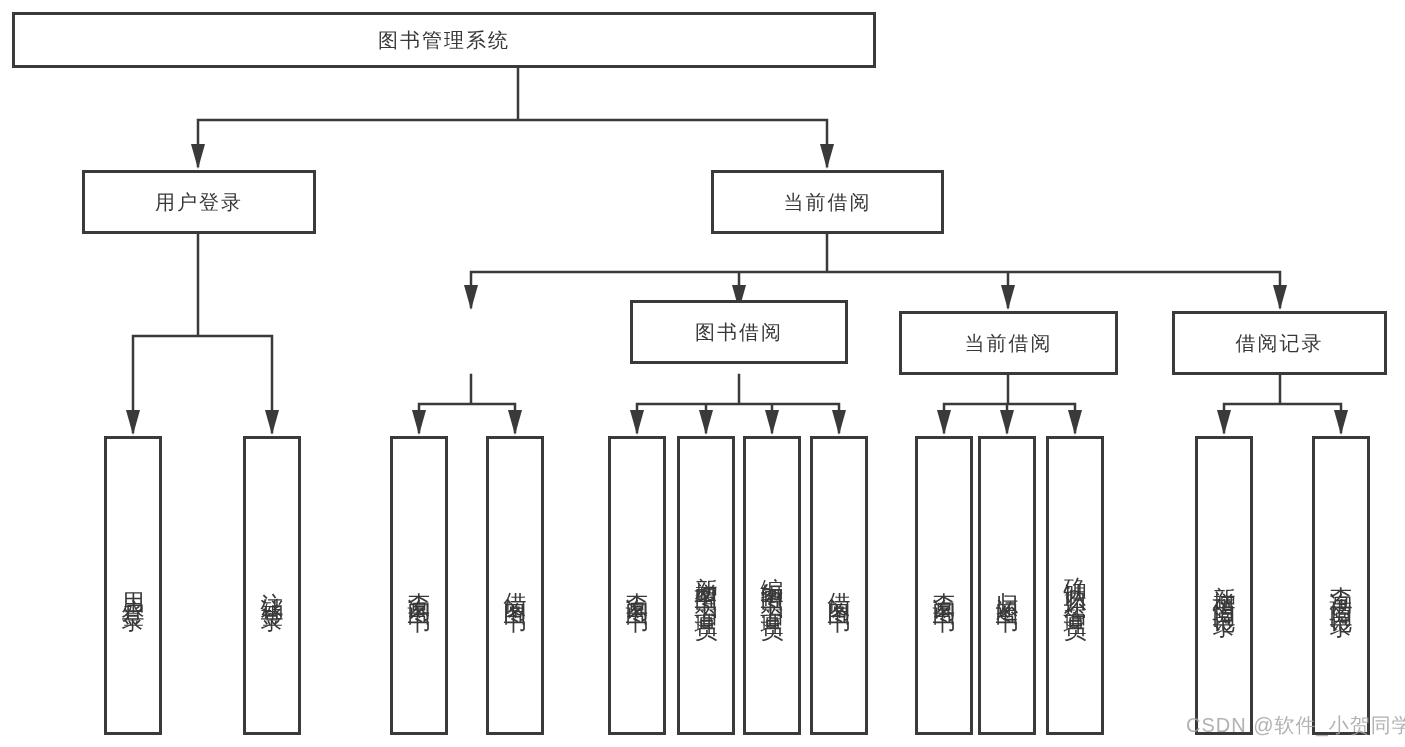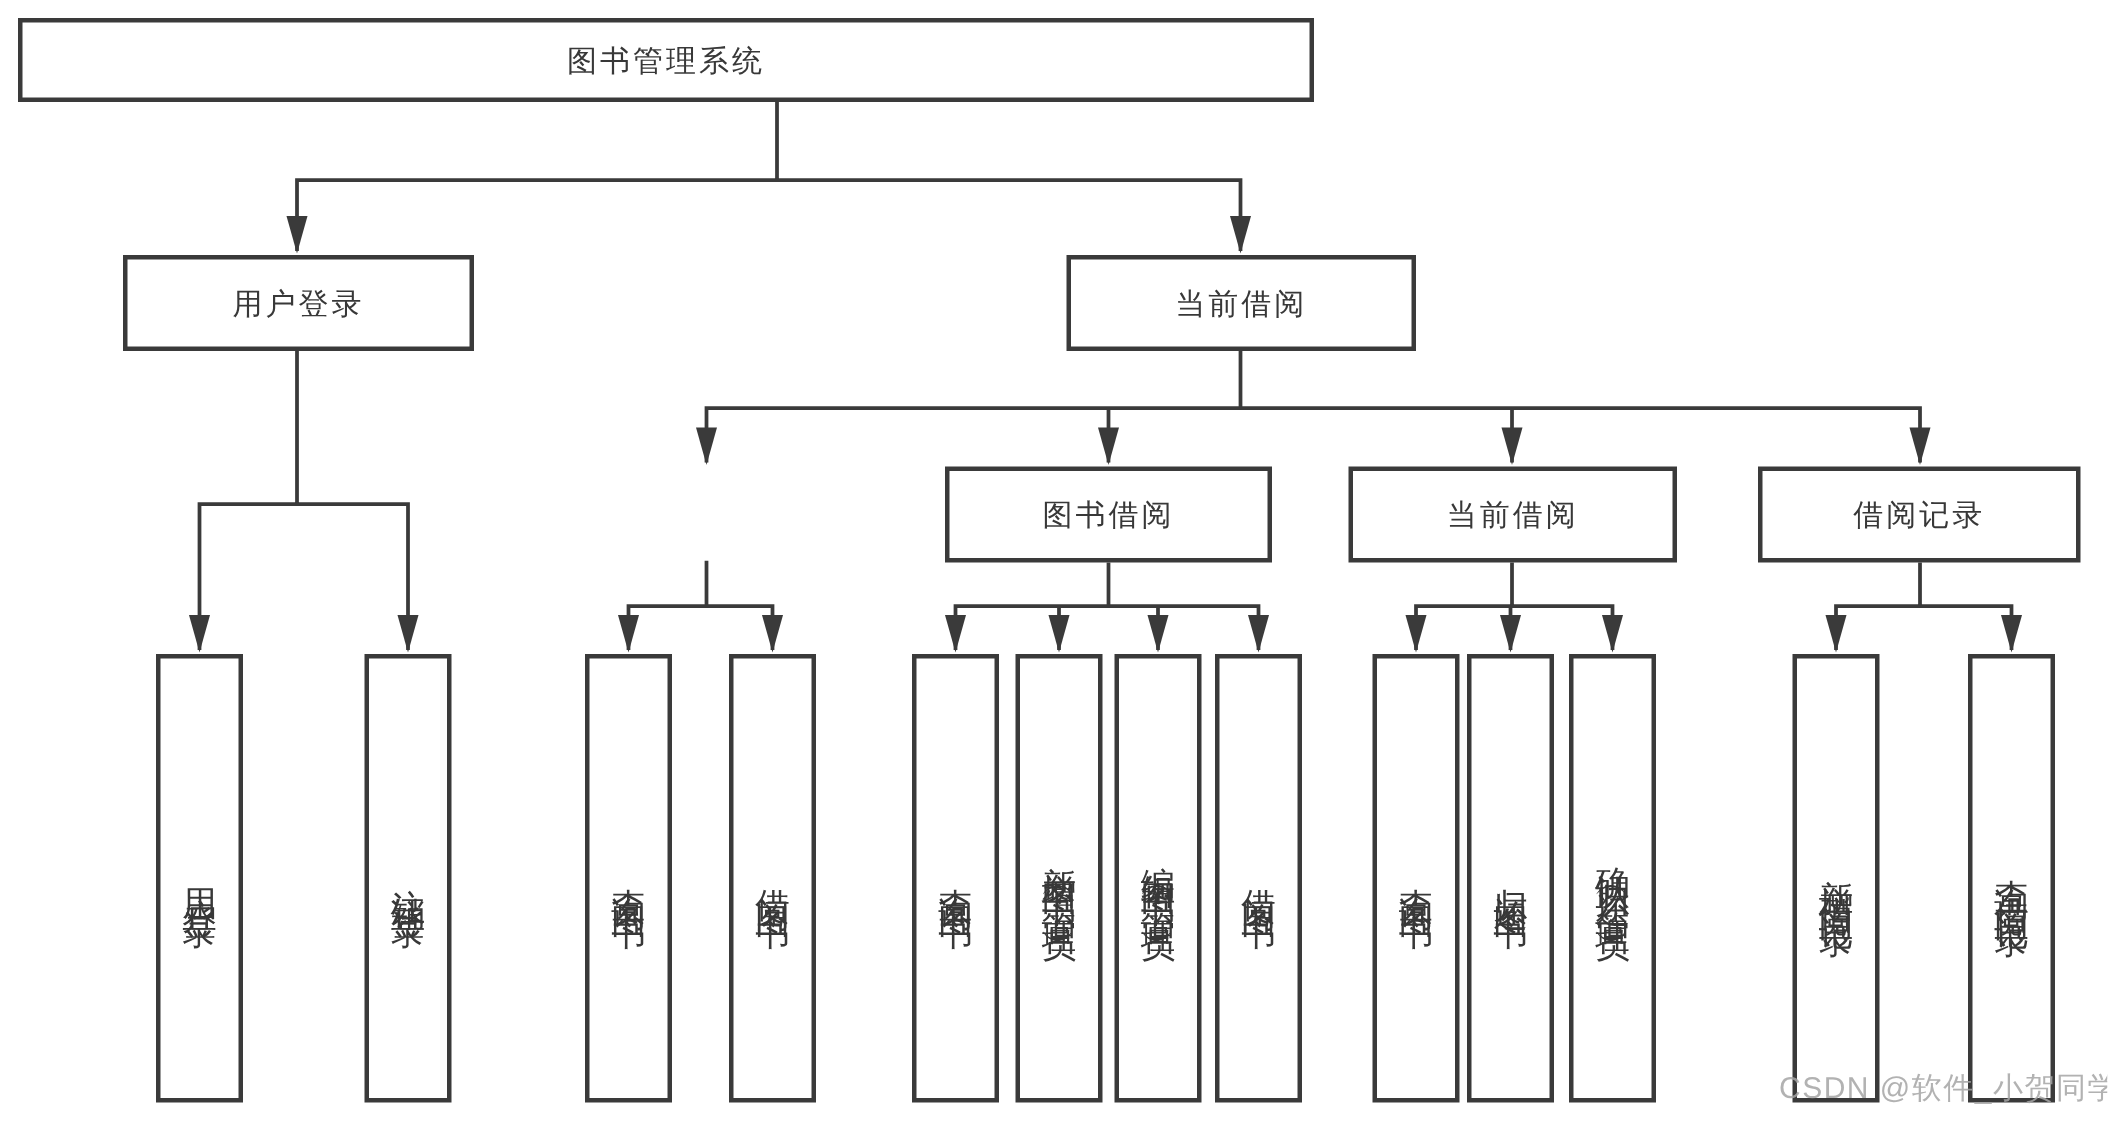--- a/index.html
+++ b/index.html
@@ -93,21 +93,21 @@
     <span class="h-label">图书管理系统</span>
   </div>
 
   <div class="box" style="left:82px;top:170px;width:234px;height:64px">
     <span class="h-label">用户登录</span>
   </div>
   <div class="box" style="left:711px;top:170px;width:233px;height:64px">
     <span class="h-label">当前借阅</span>
   </div>
 
-  <div class="box" style="left:630px;top:311px;width:218px;height:64px">
+  <div class="box" style="left:630px;top:300px;width:218px;height:64px">
     <span class="h-label">图书借阅</span>
   </div>
   <div class="box" style="left:1172px;top:311px;width:215px;height:64px">
     <span class="h-label">借阅记录</span>
   </div>
   <div class="box" style="left:899px;top:311px;width:219px;height:64px">
     <span class="h-label">当前借阅</span>
   </div>
 
   <div class="box leaf" style="left:104px;top:436px">

